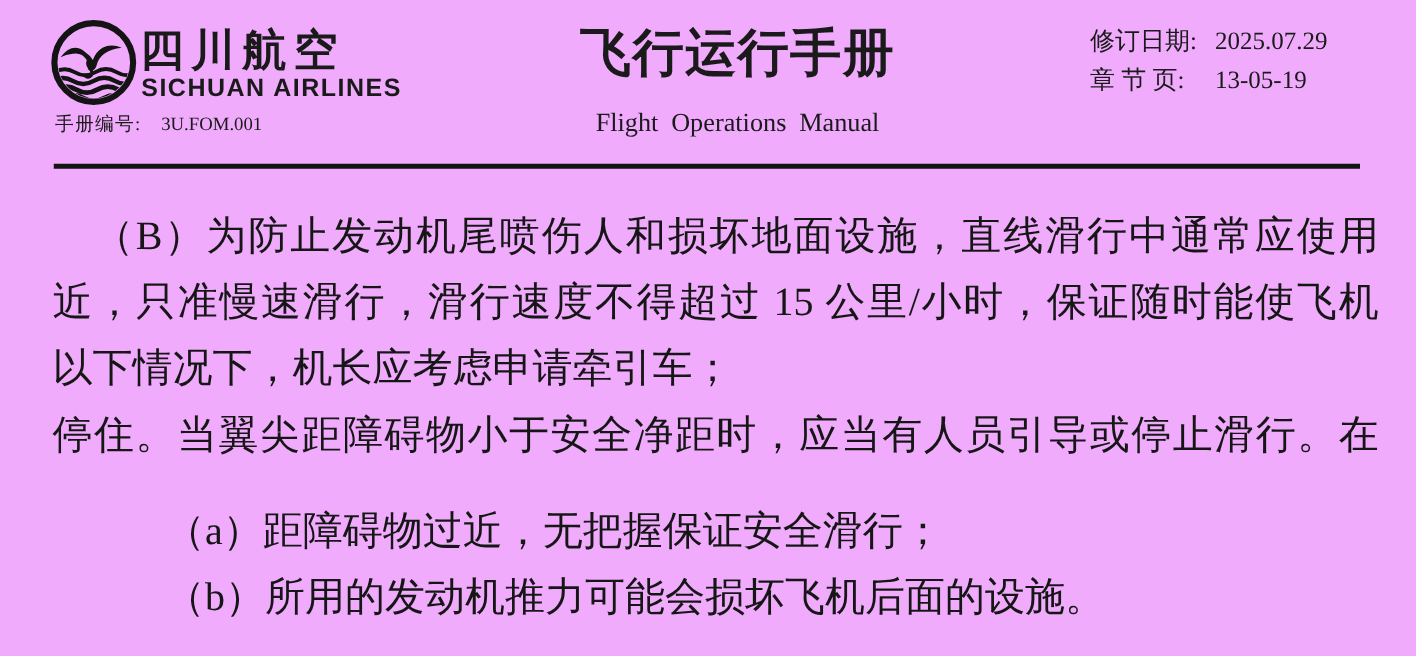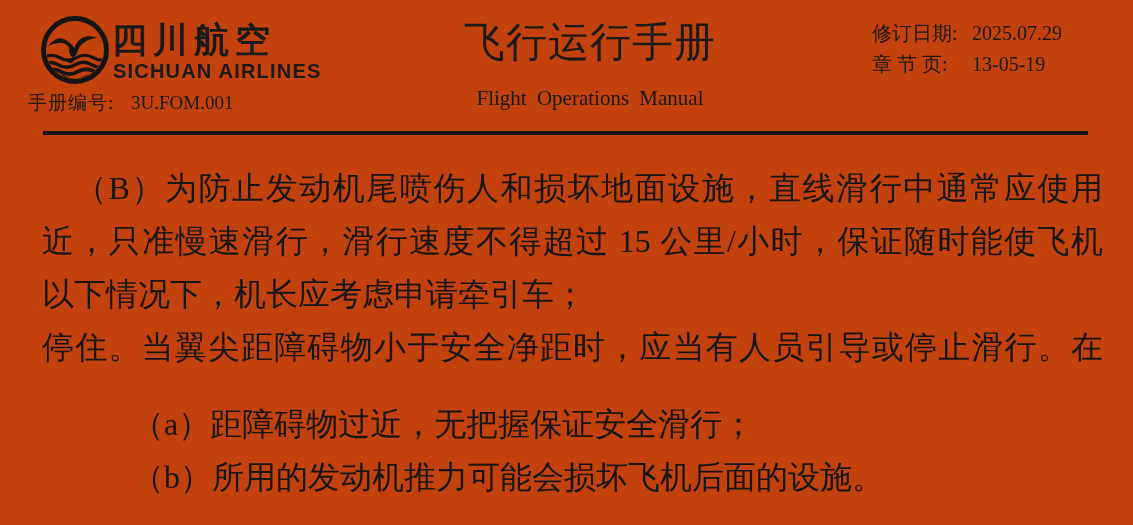--- a/index.html
+++ b/index.html
@@ -1,20 +1,20 @@
 <!DOCTYPE html>
 <html><head>
 <meta charset="utf-8">
 <style>
   html, body { margin: 0; padding: 0; }
   .page {
     position: relative;
     width: 1133px;
     height: 525px;
-    background: #c2410c;
+    background: #f0abfc;
     color: #1a1a1a;
     font-family: "Liberation Serif", "DejaVu Serif", serif;
     overflow: hidden;
   }
 
   
   .logo-svg {
     position: absolute;
     left: 40px; top: 15px;
     width: 70px; height: 70px;
@@ -34,36 +34,36 @@
     left: 113px; top: 60px;
     width: 160px;
     font-family: "Liberation Sans", "DejaVu Sans", sans-serif;
     font-size: 20px;
     font-weight: 700;
     letter-spacing: 1.2px;
     white-space: nowrap;
   }
   .manual-no {
     position: absolute;
-    left: 28px; top: 90px;
-    font-size: 19px;
+    left: 44px; top: 90px;
+    font-size: 15px;
     white-space: nowrap;
   }
   .manual-no .lbl { letter-spacing: 1px; }
   .manual-no .val { margin-left: 12px; }
 
   .title-block {
     position: absolute;
     left: 400px; top: 20px;
     width: 380px;
     text-align: center;
   }
   .title-cn {
     font-size: 41px;
-    font-weight: 400;
+    font-weight: 700;
     letter-spacing: 1px;
     line-height: 44px;
     white-space: nowrap;
     text-align: center;
   }
   .title-en {
     margin-top: 22px;
     font-size: 21px;
     word-spacing: 5px;
     white-space: nowrap;

